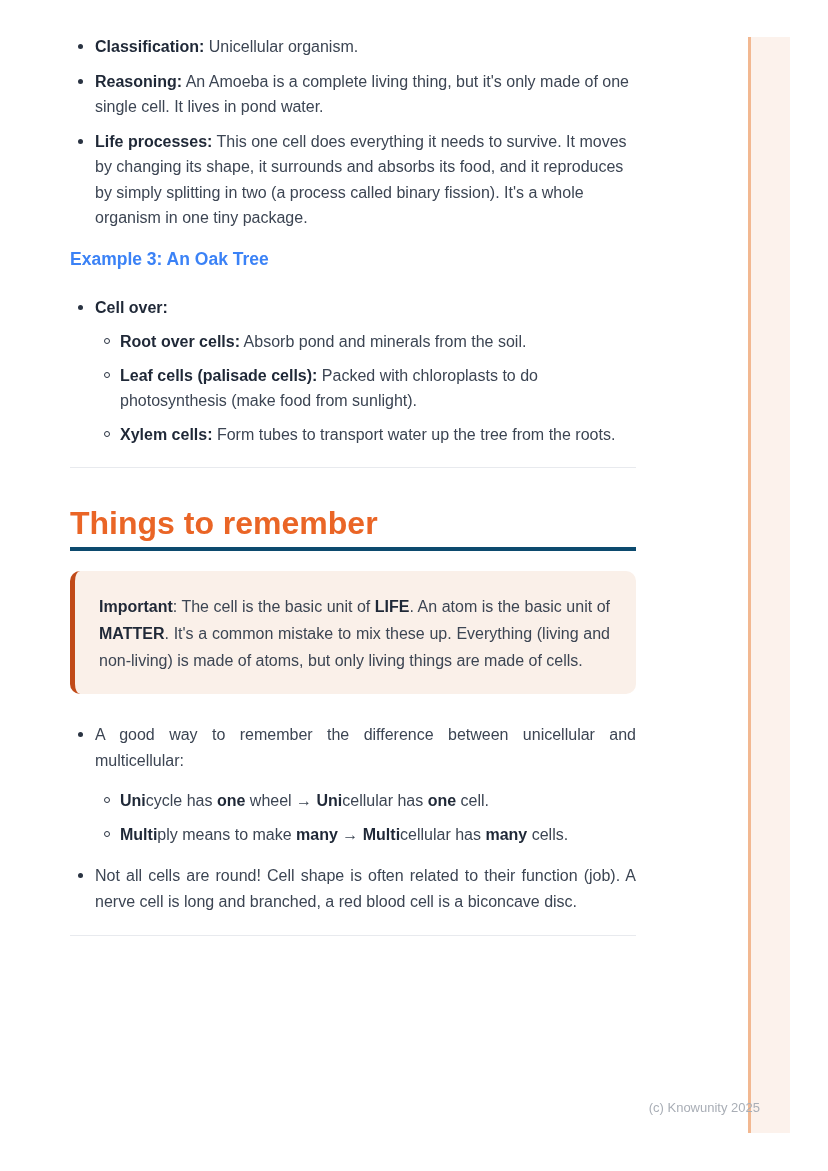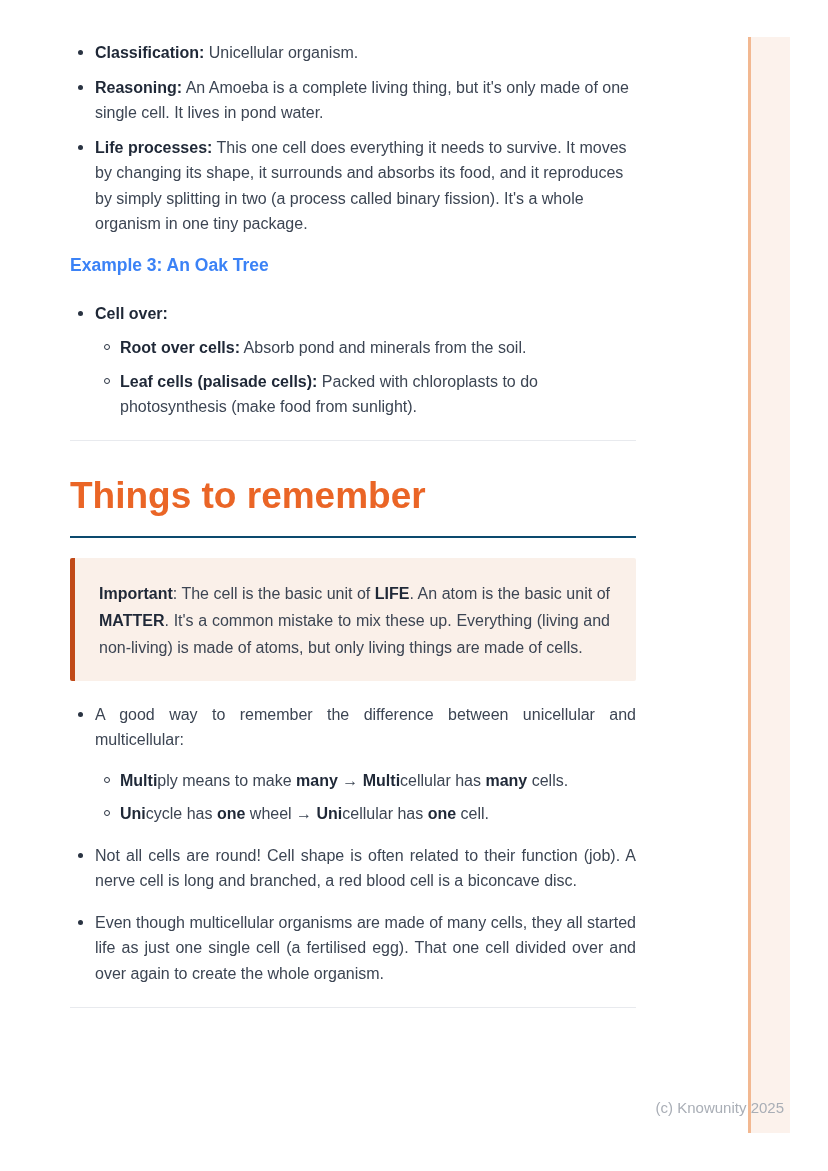--- a/index.html
+++ b/index.html
@@ -7,67 +7,67 @@
   body {
     background: #ffffff;
     font-family: "Liberation Sans", sans-serif;
     font-size: 16px;
     line-height: 25.5px;
     color: #3C4553;
     position: relative;
     overflow: hidden;
   }
   b { font-weight: bold; color: #1F2837; }
-  .content { position: absolute; left: 70px; top: 40px; width: 566px; }
+  .content { position: absolute; left: 70px; top: 34px; width: 566px; }
 
   ul { list-style: none; }
   .blist > li { position: relative; padding-left: 25px; margin-bottom: 9px; }
   .blist > li::before {
     content: ""; position: absolute; left: 8px; top: 10px;
     width: 5px; height: 5px; border-radius: 50%; background: #2A3342;
   }
   .sublist { margin-top: 9px; }
   .sublist > li { position: relative; padding-left: 25px; margin-bottom: 8px; }
   .sublist > li::before {
     content: ""; position: absolute; left: 9px; top: 9px;
     width: 4px; height: 4px; border: 1.5px solid #2A3342;
     border-radius: 50%; background: transparent;
   }
 
   .example-heading { font-size: 17.5px; line-height: 22px; font-weight: bold; color: #3b82f6; margin: 17px 0 25px; }
 
   .divider { border: none; border-top: 1px solid #E8EAEE; margin: 20px 0 0; }
 
   .remember-heading {
-    font-size: 37px; line-height: 36px; font-weight: bold;
-    color: #EA6526; margin-top: 37px; padding-bottom: 22px;
-    border-bottom: 2px solid #0c4a6e;
+    font-size: 32px; line-height: 36px; font-weight: bold;
+    color: #EA6526; margin-top: 37px; padding-bottom: 6px;
+    border-bottom: 4px solid #0c4a6e;
   }
 
   .callout {
     margin-top: 20px;
     background: #FAF0E9;
     border-left: 5px solid #C14A18;
-    border-radius: 2px;
+    border-radius: 10px;
     padding: 22px 26px 20px 24px;
   }
   .callout p { text-align: justify; line-height: 27px; }
 
-  .remember-list { margin-top: 21px; }
+  .remember-list { margin-top: 28px; }
   .remember-list > li { margin-bottom: 16px; text-align: justify; }
   .remember-list .sublist { margin-top: 15px; }
   .remember-list .sublist > li { text-align: left; }
 
   .bottom-divider { margin-top: 21px; }
 
   .stripe-line { position: absolute; left: 748px; top: 37px; width: 3px; height: 1096px; background: #F2B891; }
   .stripe-fill { position: absolute; left: 751px; top: 37px; width: 39px; height: 1096px; background: #FCF2EC; }
   .watermark {
-    position: absolute; top: 1101px; right: 44px;
-    font-size: 15px; line-height: 14px; color: #A9AEB6; z-index: 5;
+    position: absolute; top: 1101px; right: 68px;
+    font-size: 13px; line-height: 14px; color: #A9AEB6; z-index: 5;
   }
 </style>
 </head>
 <body>
 
 <div class="content">
 
   <ul class="blist">
     <li><span><b>Classification:</b><span> Unicellular organism.</span></span></li>
     <li><span><b>Reasoning:</b><span> An Amoeba is a complete living thing, but it's only made of one single cell. It lives in pond water.</span></span></li>
@@ -75,42 +75,42 @@
   </ul>
 
   <h3 class="example-heading">Example 3: An Oak Tree</h3>
 
   <ul class="blist">
     <li>
       <span><b>Cell over:</b></span>
       <ul class="sublist">
         <li><span><b>Root over cells:</b><span> Absorb pond and minerals from the soil.</span></span></li>
         <li><span><b>Leaf cells (palisade cells):</b><span> Packed with chloroplasts to do photosynthesis (make food from sunlight).</span></span></li>
+        <li><span><b>Xylem cells:</b><span> Form tubes to transport water up the tree from the roots.</span></span></li>
       </ul>
     </li>
   </ul>
 
   <hr class="divider">
 
   <h1 class="remember-heading">Things to remember</h1>
 
   <div class="callout">
     <p><b>Important</b><span>: The cell is the basic unit of </span><b>LIFE</b><span>. An atom is the basic unit of </span><b>MATTER</b><span>. It's a common mistake to mix these up. Everything (living and non-living) is made of atoms, but only living things are made of cells.</span></p>
   </div>
 
   <ul class="blist remember-list">
     <li>
       <span><span>A good way to remember the difference between unicellular and multicellular:</span></span>
       <ul class="sublist">
+        <li><span><b>Uni</b><span>cycle has </span><b>one</b><span> wheel → </span><b>Uni</b><span>cellular has </span><b>one</b><span> cell.</span></span></li>
         <li><span><b>Multi</b><span>ply means to make </span><b>many</b><span> → </span><b>Multi</b><span>cellular has </span><b>many</b><span> cells.</span></span></li>
-        <li><span><b>Uni</b><span>cycle has </span><b>one</b><span> wheel → </span><b>Uni</b><span>cellular has </span><b>one</b><span> cell.</span></span></li>
       </ul>
     </li>
     <li><span><span>Not all cells are round! Cell shape is often related to their function (job). A nerve cell is long and branched, a red blood cell is a biconcave disc.</span></span></li>
-    <li><span><span>Even though multicellular organisms are made of many cells, they all started life as just one single cell (a fertilised egg). That one cell divided over and over again to create the whole organism.</span></span></li>
   </ul>
 
   <hr class="divider bottom-divider">
 
 </div>
 
 <div class="stripe-fill"></div>
 <div class="stripe-line"></div>
 <div class="watermark">(c) Knowunity 2025</div>
 

